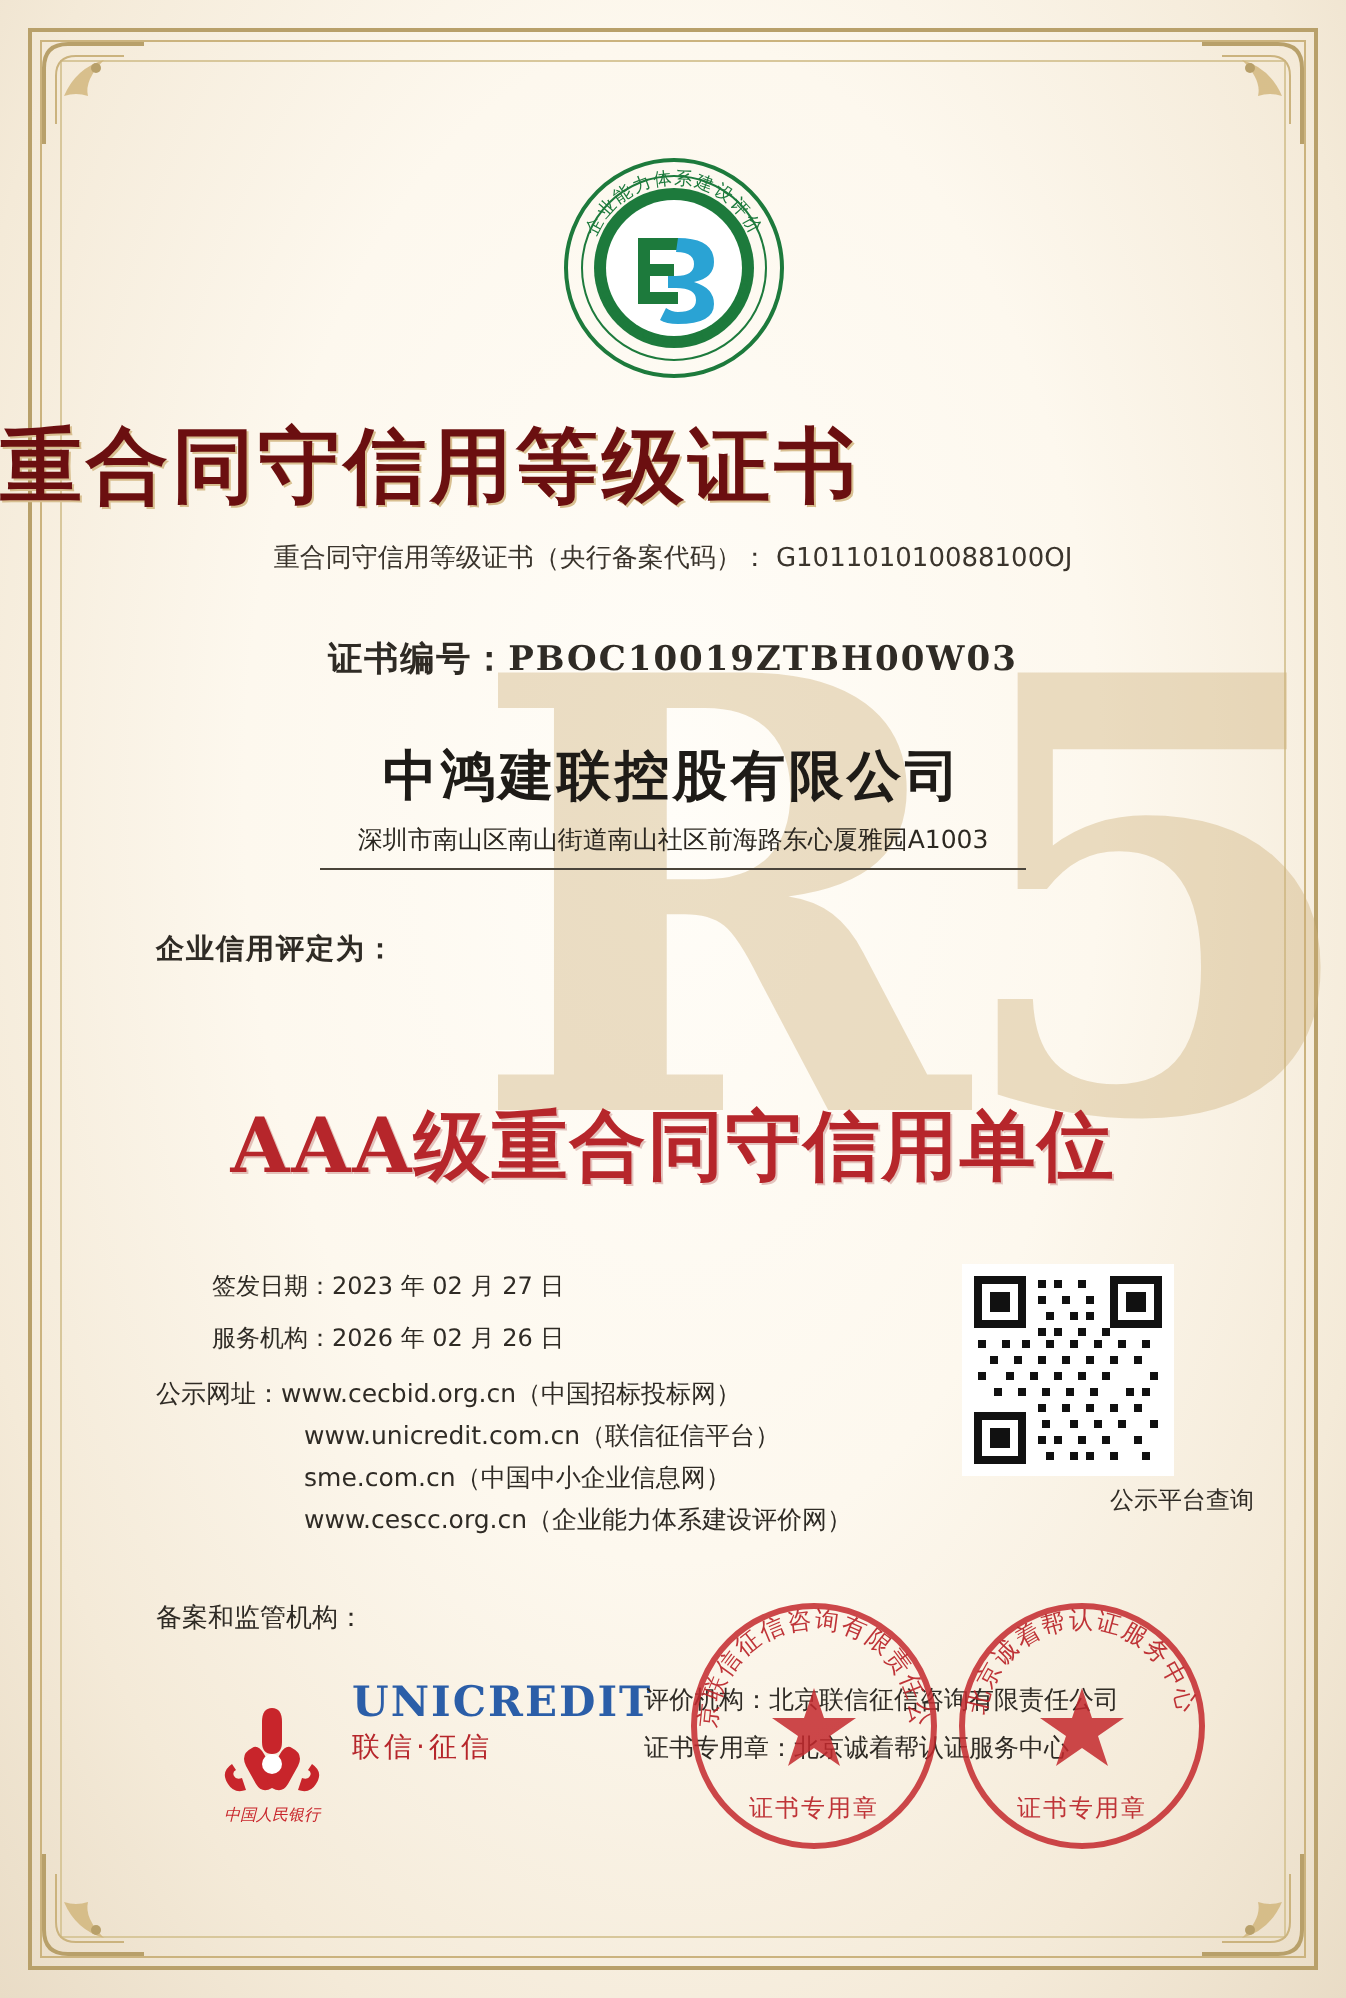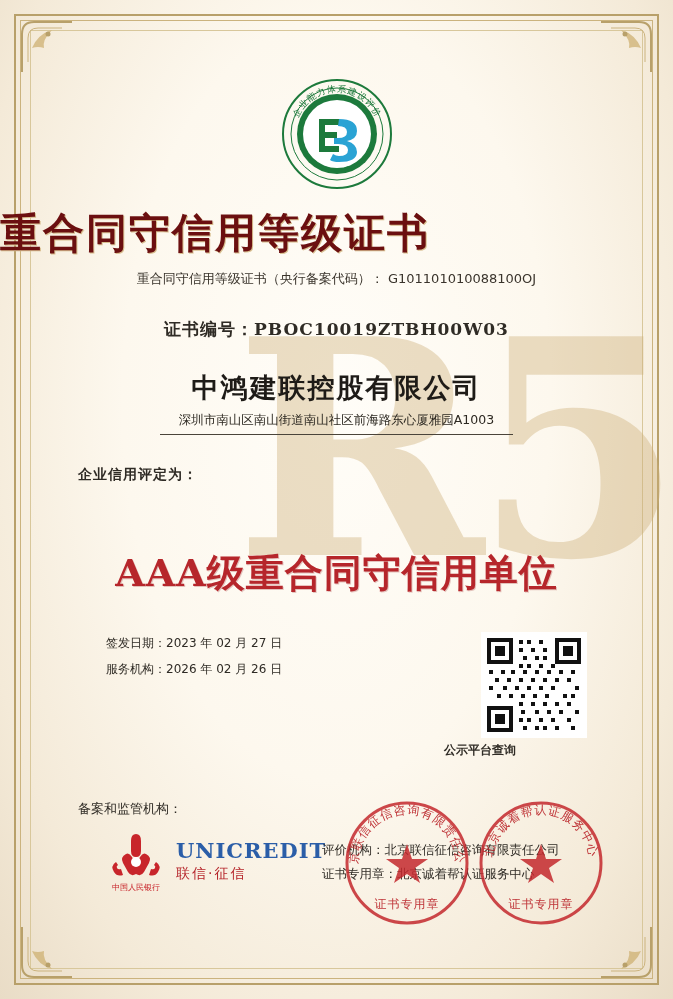--- a/index.html
+++ b/index.html
@@ -117,31 +117,31 @@
   .links{
     position:absolute;left:78px;top:686px;
     font-size:12.5px;color:#2f2b25;line-height:21px;
   }
   .qr{
     position:absolute;right:86px;top:632px;
     width:106px;height:106px;
     background:#fff;
   }
   .qr-cap{
-    position:absolute;right:73px;top:742px;
-    width:156px;text-align:left;
-    font-size:12px;color:#2f2b25;font-weight:bold;
+    position:absolute;right:46px;top:742px;
+    width:156px;text-align:right;
+    font-size:12px;color:#2f2b25;
   }
 
   .filing-label{
     position:absolute;left:78px;top:800px;
     font-size:13px;color:#2f2b25;
   }
   .pboc{
-    position:absolute;left:104px;top:828px;width:64px;height:66px;
+    position:absolute;left:104px;top:848px;width:64px;height:66px;font-style:italic;
   }
   .unicredit{
     position:absolute;left:176px;top:838px;
   }
   .unicredit .en{
     font-family:"DejaVu Serif","Liberation Serif",serif;
     font-size:21px;font-weight:700;color:#2b5ea8;letter-spacing:1px;
   }
   .unicredit .cn{
     font-size:14px;color:#b6262b;letter-spacing:2px;margin-top:2px;
@@ -243,20 +243,28 @@
 
   <div class="meta">
     <div class="row">
       <span>签发日期：</span><span>2023 年 02 月 27 日</span>
     </div>
     <div class="row">
       <span>服务机构：</span><span>2026 年 02 月 26 日</span>
     </div>
   </div>
 
+  <div class="links">
+    <div>
+      <span>公示网址：</span><span class="url">www.cecbid.org.cn（中国招标投标网）</span>
+    </div>
+    <div style="padding-left:74px" class="url">www.unicredit.com.cn（联信征信平台）</div>
+    <div style="padding-left:74px" class="url">sme.com.cn（中国中小企业信息网）</div>
+    <div style="padding-left:74px" class="url">www.cescc.org.cn（企业能力体系建设评价网）</div>
+  </div>
 
   <div class="qr">
     <svg width="106" height="106" viewBox="0 0 106 106">
       <rect width="106" height="106" fill="#ffffff"></rect>
       <g fill="#111">
         <rect x="6" y="6" width="26" height="26"></rect>
           <rect x="10" y="10" width="18" height="18" fill="#fff"></rect>
           <rect x="14" y="14" width="10" height="10"></rect>
         <rect x="74" y="6" width="26" height="26"></rect>
           <rect x="78" y="10" width="18" height="18" fill="#fff"></rect>

